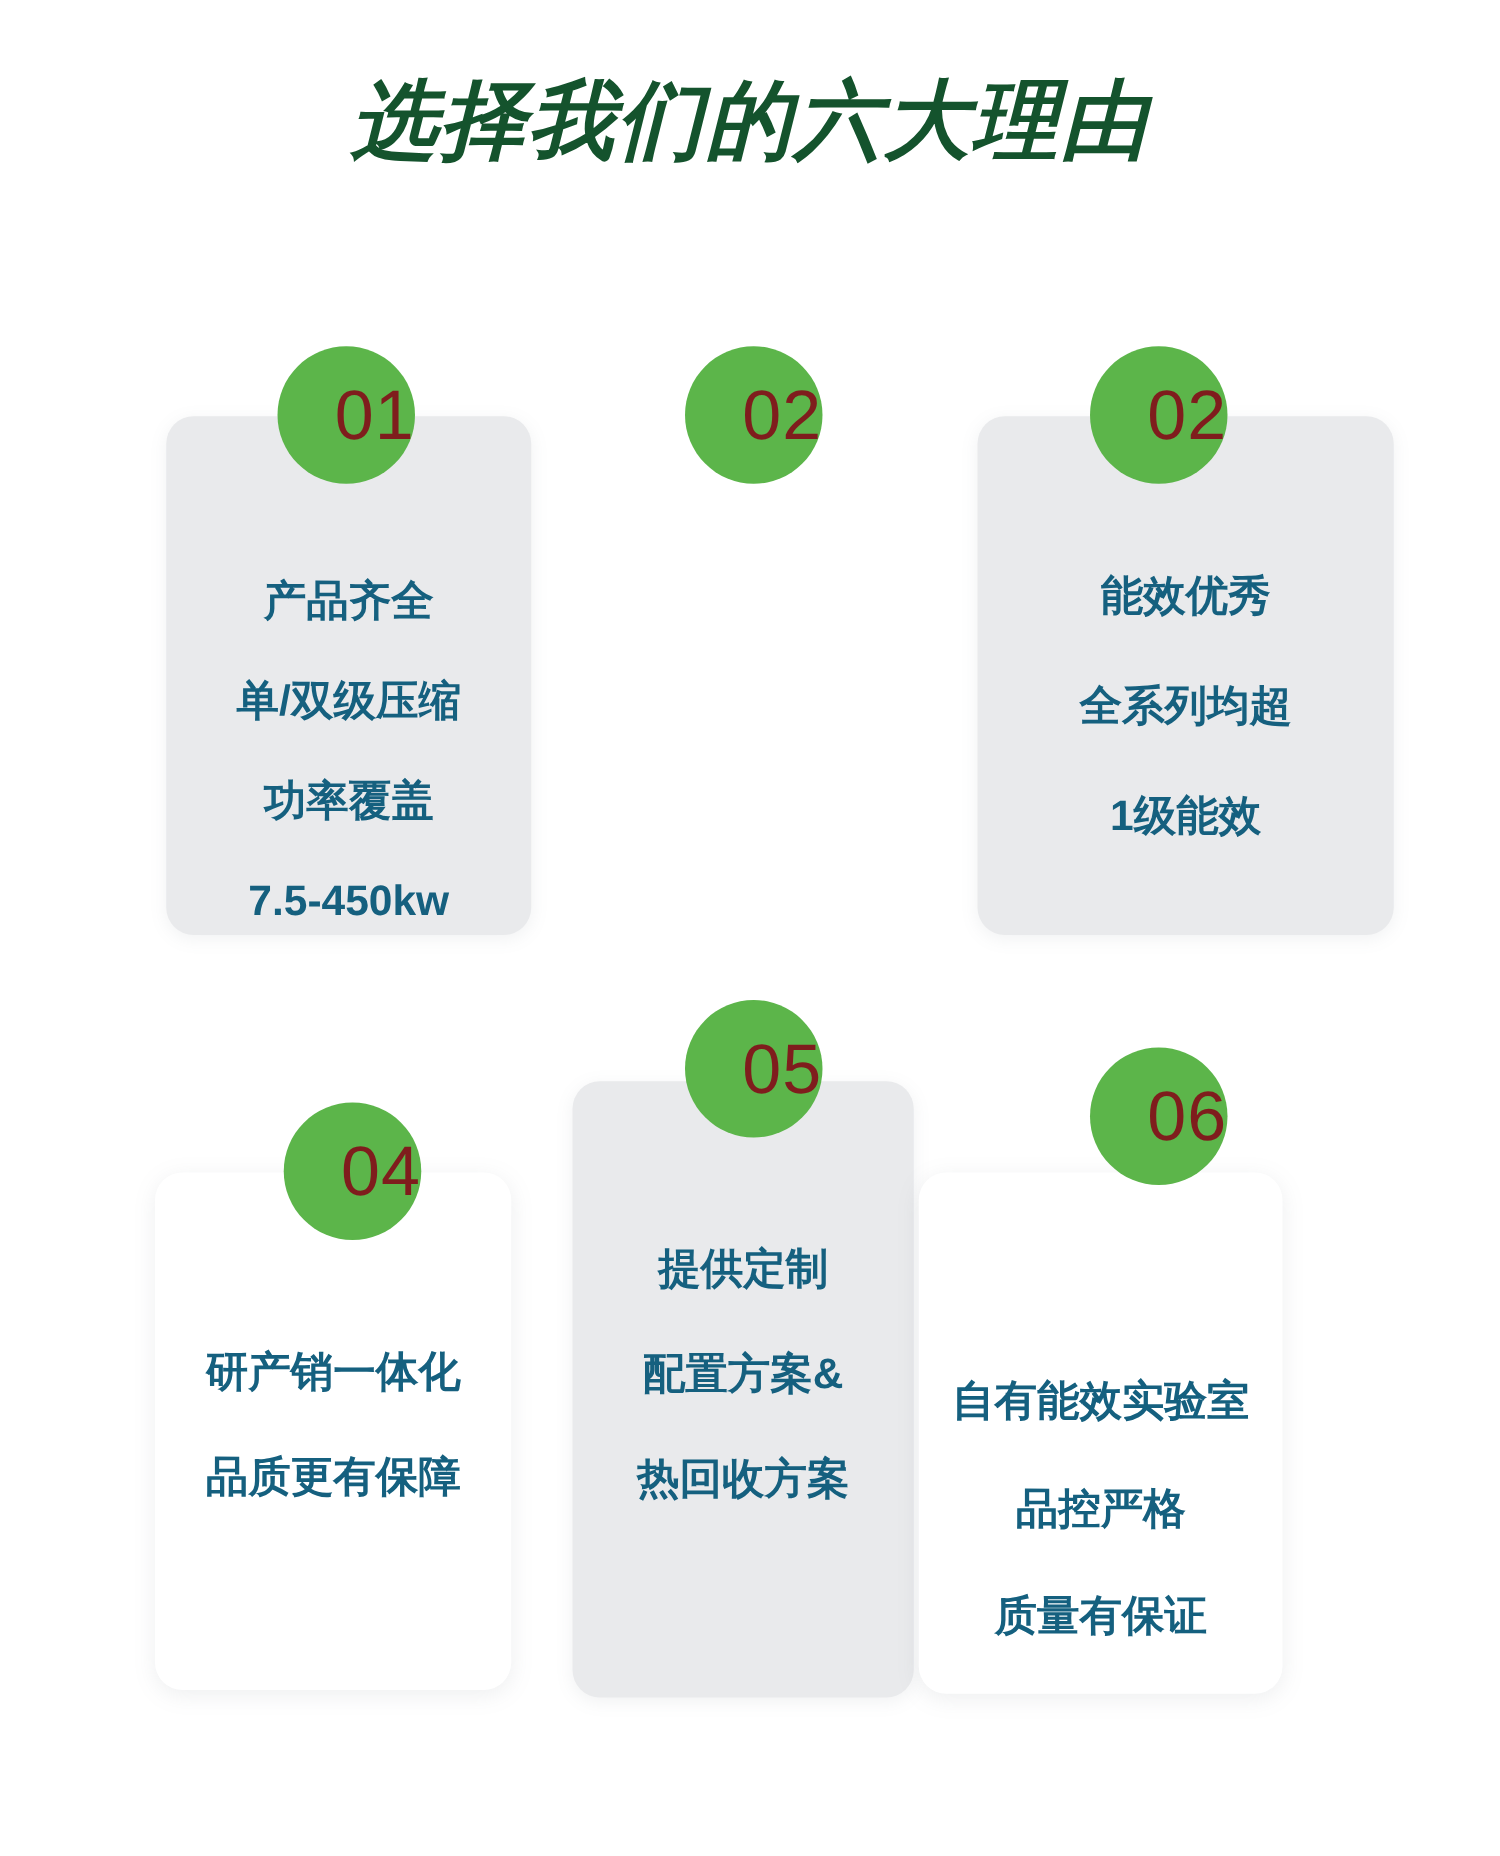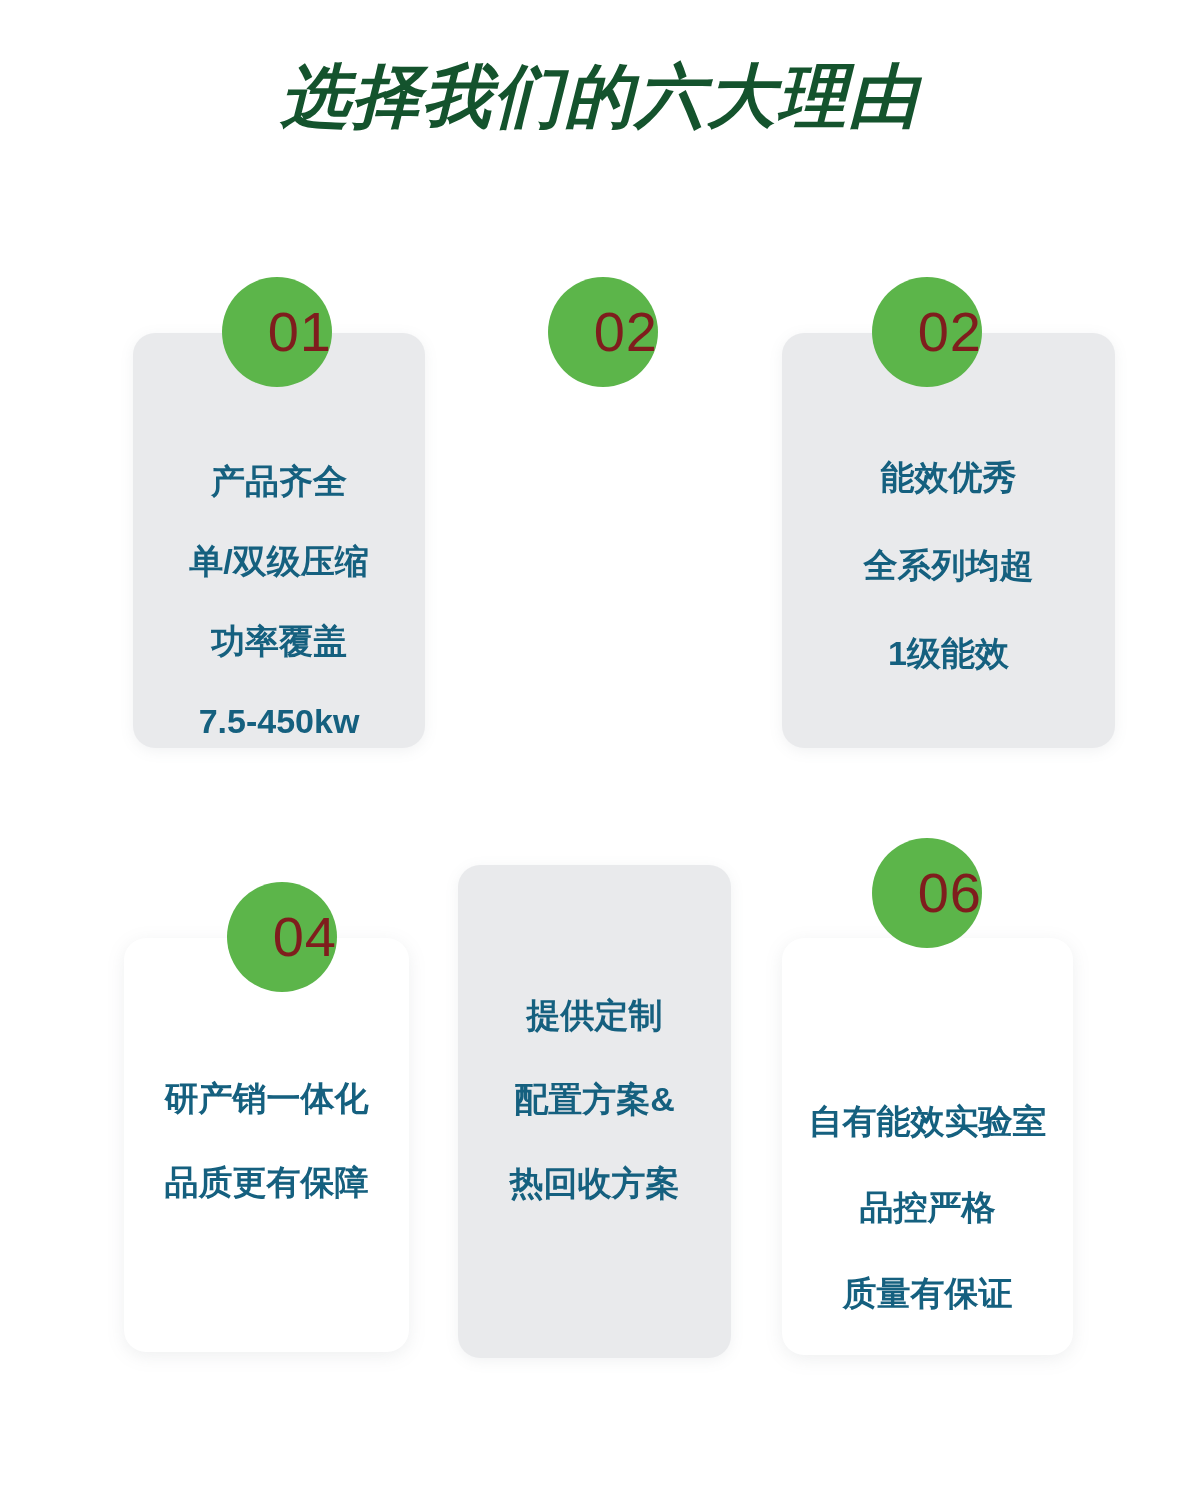--- a/index.html
+++ b/index.html
@@ -72,21 +72,21 @@
     letter-spacing: 1px;
     z-index: 5;
   }
 
   
   #card-1 { left: 133px; top: 333px; width: 292px; height: 415px; }
   #card-2 { left: 458px; top: 333px; width: 290px; height: 500px; }
   #card-3 { left: 782px; top: 333px; width: 333px; height: 415px; }
   #card-4 { left: 124px; top: 938px; width: 285px; height: 414px; }
   #card-5 { left: 458px; top: 865px; width: 273px; height: 493px; }
-  #card-6 { left: 782px; top: 938px; width: 291px; height: 417px; }
+  #card-6 { left: 735px; top: 938px; width: 291px; height: 417px; }
 
   #badge-1 { left: 222px; top: 277px; }
   #badge-2 { left: 548px; top: 277px; }
   #badge-3 { left: 872px; top: 277px; }
   #badge-4 { left: 227px; top: 882px; }
   #badge-5 { left: 548px; top: 800px; }
   #badge-6 { left: 872px; top: 838px; }
 
   #text-1 { top: 108px; line-height: 80px; }
   #text-2 { top: 98px; line-height: 84px; }
@@ -131,20 +131,21 @@
   </div>
   <div class="badge" id="badge-4">04</div>
 
   <div class="card gray" id="card-5">
     <div class="card-text" id="text-5">
       <span class="line">提供定制</span>
       <span class="line">配置方案&amp;</span>
       <span class="line">热回收方案</span>
     </div>
   </div>
+  <div class="badge" id="badge-5">05</div>
 
   <div class="card white" id="card-6">
     <div class="card-text" id="text-6">
       <span class="line">自有能效实验室</span>
       <span class="line">品控严格</span>
       <span class="line">质量有保证</span>
     </div>
   </div>
   <div class="badge" id="badge-6">06</div>
 

